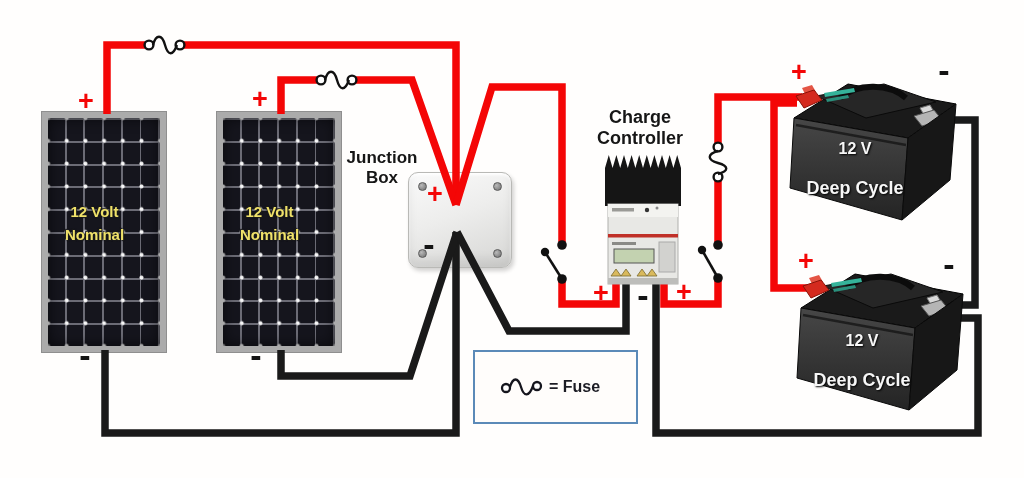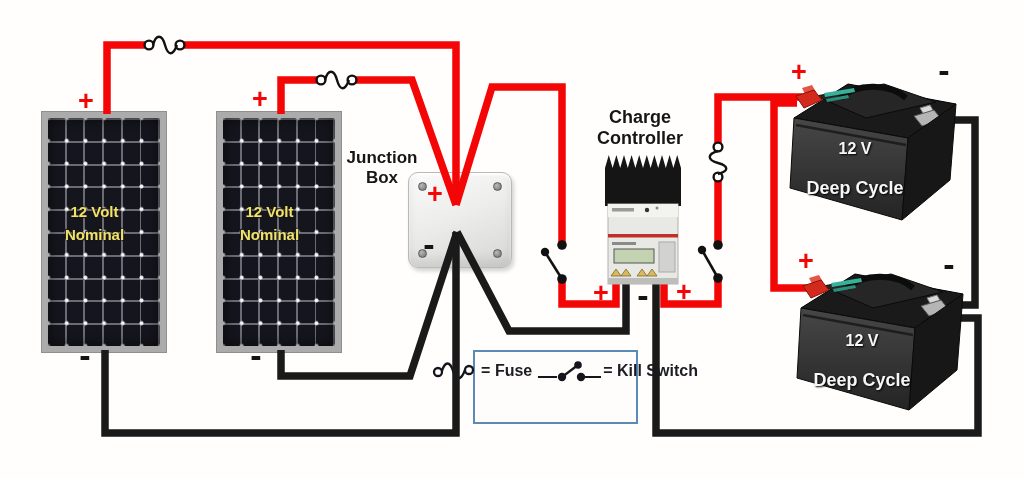--- a/index.html
+++ b/index.html
@@ -59,21 +59,21 @@
   .battery-label{
     position:absolute;width:112px;text-align:center;color:#f7f7f7;font-weight:bold;
     text-shadow:1px 1px 2px #000;
   }
   .battery-label .l1{font-size:16px;display:block;}
   .battery-label .l2{font-size:18px;display:block;margin-top:20px;text-align:center;}
   
   .legend{
     box-sizing:border-box;width:165px;height:74px;background:#fffdfb;
     border:2px solid var(--legend-border);
-    display:flex;justify-content:center;gap:3px;padding:4px 6px;
+    display:flex;flex-direction:column;justify-content:center;gap:3px;padding:4px 6px;
   }
   .legend-row{display:flex;align-items:center;height:30px;}
   .legend-sym{width:68px;flex:0 0 68px;}
   .legend-text{color:var(--label-dark);font-weight:bold;font-size:16px;white-space:nowrap;}
 </style>
 </head>
 <body>
 
 <div class="canvas">
 
@@ -90,33 +90,20 @@
   <div class="abs legend" style="left:473px;top:350px;">
     <div class="legend-row">
       <span class="legend-sym">
         <svg width="68" height="26" viewBox="0 0 68 26">
           <circle cx="25" cy="14" r="4" fill="#fff" stroke="#15151d" stroke-width="2.3"></circle>
           <circle cx="56" cy="12" r="4" fill="#fff" stroke="#15151d" stroke-width="2.3"></circle>
           <path d="M29,13 c3,-10 8,-10 11,0 c3,10 8,10 12,-1" fill="none" stroke="#15151d" stroke-width="2.3"></path>
         </svg>
       </span>
       <span class="legend-text">= Fuse</span>
-    </div>
-    <div class="legend-row">
-      <span class="legend-sym">
-        <svg width="68" height="26" viewBox="0 0 68 26">
-          <line x1="3" y1="19" x2="22" y2="19" stroke="#15151d" stroke-width="2"></line>
-          <line x1="49" y1="19" x2="66" y2="19" stroke="#15151d" stroke-width="2"></line>
-          <circle cx="27" cy="19" r="4.2" fill="#15151d"></circle>
-          <circle cx="46" cy="19" r="4.2" fill="#15151d"></circle>
-          <line x1="27" y1="19" x2="43" y2="7" stroke="#15151d" stroke-width="2.2"></line>
-          <circle cx="43" cy="7" r="3.8" fill="#15151d"></circle>
-        </svg>
-      </span>
-      <span class="legend-text">= Kill Switch</span>
     </div>
   </div>
 
   <svg class="abs" style="left:0;top:0;" width="1024" height="478" viewBox="0 0 1024 478">
     <defs>
       <linearGradient id="batgrad" x1="0" y1="0" x2="0" y2="1">
         <stop offset="0" stop-color="#474747"></stop>
           <stop offset="1" stop-color="#242424"></stop>
       </linearGradient>
     </defs>

